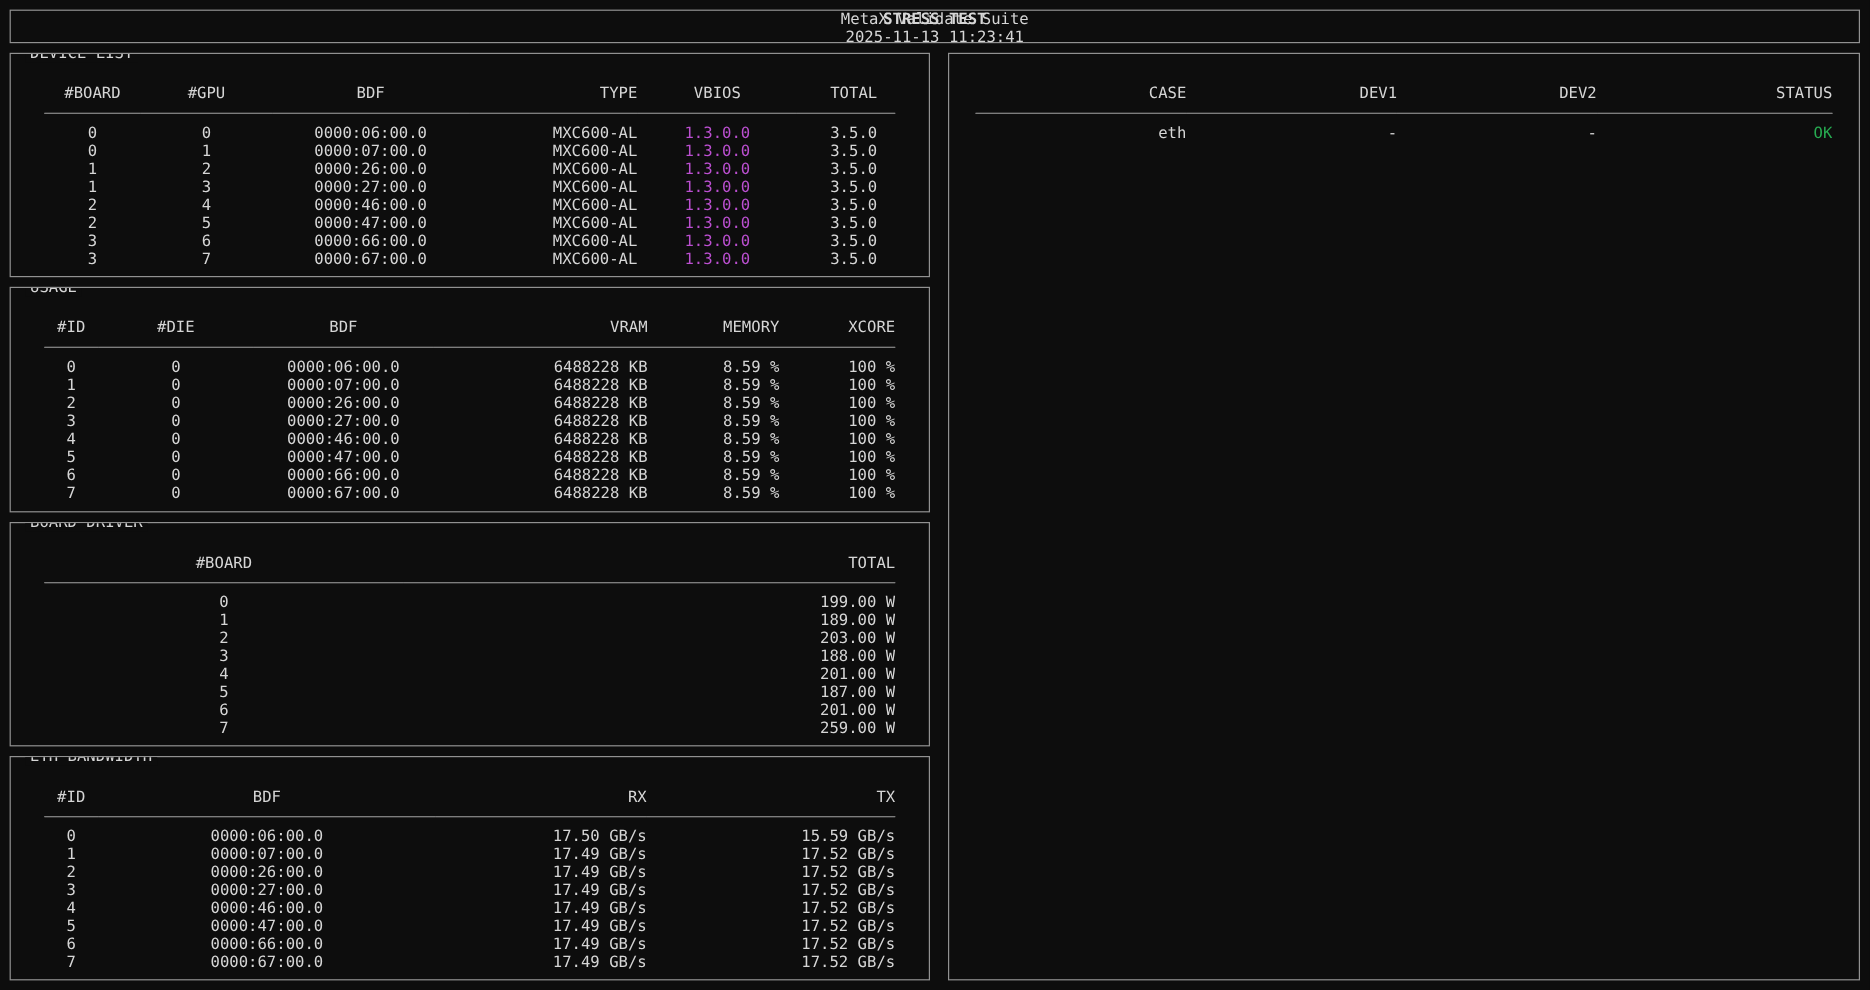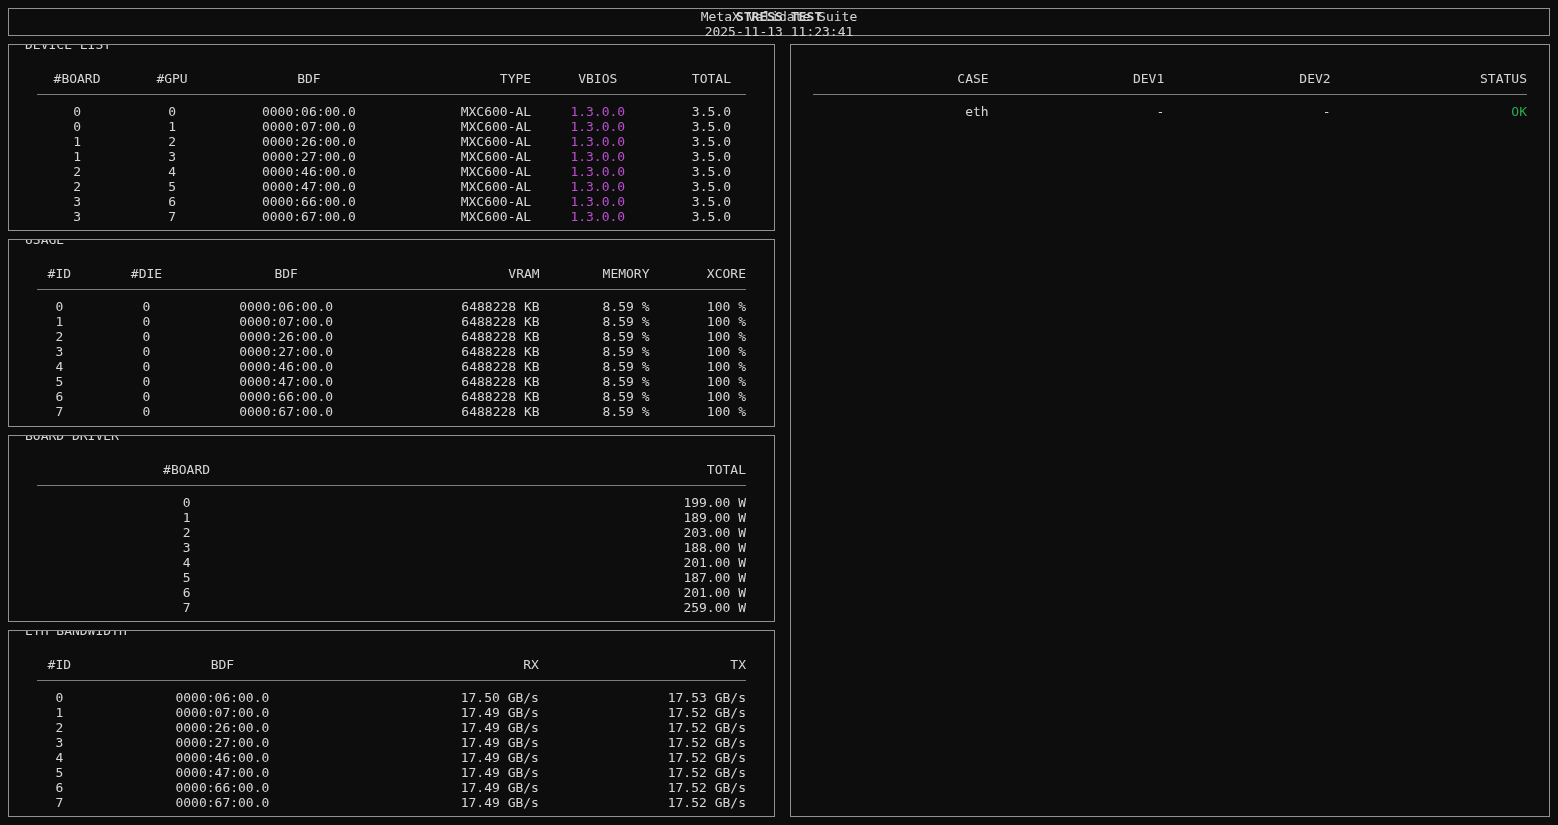--- a/index.html
+++ b/index.html
@@ -328,21 +328,21 @@
               <th class="al-c">BDF</th>
               <th class="al-r">RX</th>
               <th class="al-r">TX</th>
             </tr>
           </thead>
           <tbody>
               <tr>
                 <td class="al-c">0</td>
                 <td class="al-c">0000:06:00.0</td>
                 <td class="al-r">17.50 GB/s</td>
-                <td class="al-r">17.53 GB/s</td>
+                <td class="al-r">15.59 GB/s</td>
               </tr>
               <tr>
                 <td class="al-c">1</td>
                 <td class="al-c">0000:07:00.0</td>
                 <td class="al-r">17.49 GB/s</td>
                 <td class="al-r">17.52 GB/s</td>
               </tr>
               <tr>
                 <td class="al-c">2</td>
                 <td class="al-c">0000:26:00.0</td>

